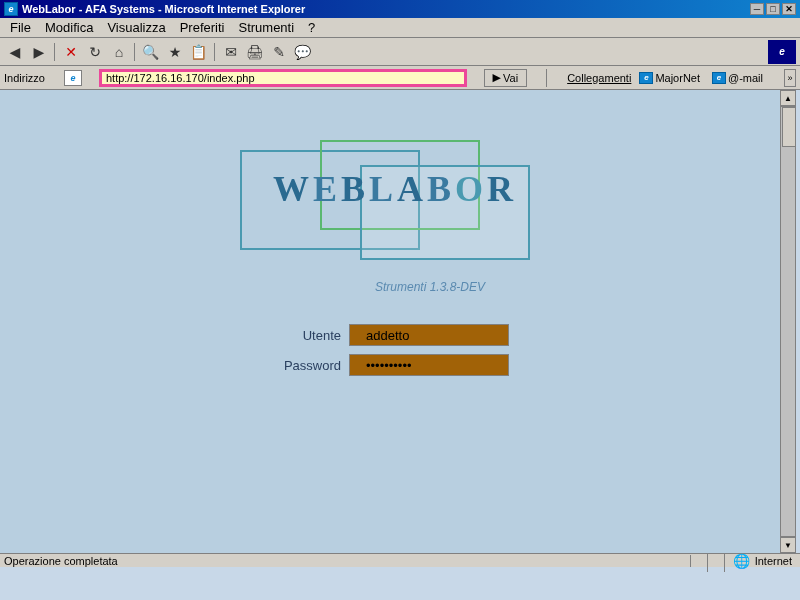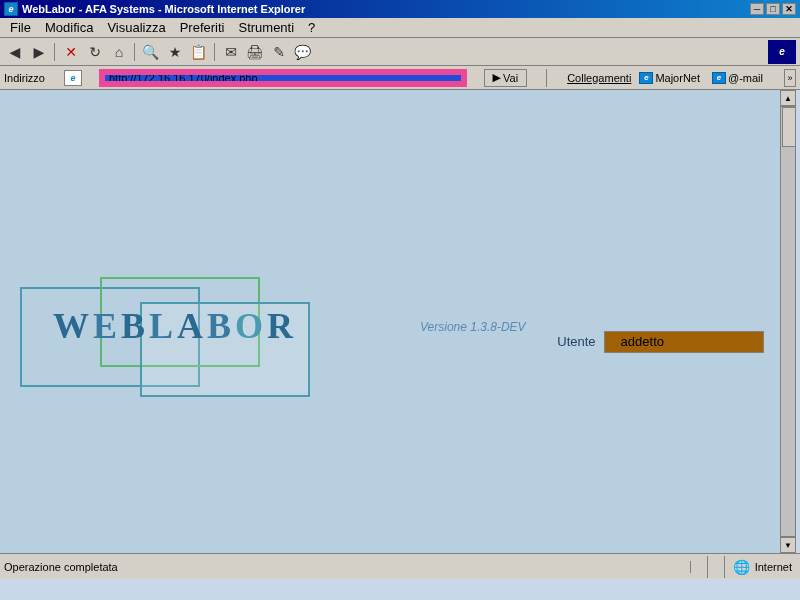--- a/index.html
+++ b/index.html
@@ -85,22 +85,22 @@
     .address-icon-box {
       width: 18px; height: 16px;
       background: white;
       border: 1px solid #808080;
       display: flex; align-items: center; justify-content: center;
       font-size: 9px;
     }
     .address-input {
       flex: 1;
       height: 18px;
-      border: 6px solid #ec4899;
-      background: #1d4ed8;
+      border: 3px solid #ec4899;
+      background: #fef9c3;
       font-size: 11px;
       padding: 0 4px;
       outline: none;
     }
     .address-go {
       padding: 1px 8px;
       height: 18px;
       background: #d4d0c8;
       border: 1px solid #808080;
       font-size: 11px;
@@ -124,21 +124,21 @@
       display: flex; align-items: center; justify-content: center;
       cursor: pointer; font-size: 9px;
     }
 
     
     .main-content {
       background: #b8cfe0;
       width: 780px;
       height: 463px;
       display: flex;
-      flex-direction: row;
+      flex-direction: column;
       align-items: center;
       justify-content: flex-start;
       padding-top: 40px;
       position: relative;
       float: left;
     }
 
     
     .scrollbar {
       width: 16px;
@@ -258,21 +258,21 @@
       cursor: pointer;
       letter-spacing: 2px;
       background: transparent;
       border: none;
       text-transform: capitalize;
     }
 
     
     .status-bar {
       background: #d4d0c8;
-      height: 26px;
+      height: 14px;
       display: flex;
       align-items: center;
       border-top: 1px solid #808080;
       clear: both;
     }
     .status-text {
       flex: 1;
       padding: 0 4px;
       font-size: 11px;
       border-right: 1px solid #808080;
@@ -365,26 +365,30 @@
 
     <div class="logo-container">
       <div class="logo-box logo-box-1"></div>
       <div class="logo-box logo-box-2"></div>
       <div class="logo-box logo-box-3"></div>
       <div class="logo-text">
         <span style="color:#2a6a90;">W</span><span style="color:#3a7aa0;">e</span><span style="color:#2a6a90;">b</span><span style="color:#3a7aa0;">L</span><span style="color:#2a6a90;">a</span><span style="color:#3a7aa0;">b</span><span style="color:#4a9ab0;">o</span><span style="color:#2a6a90;">r</span>
       </div>
     </div>
 
-    <div class="version-text">Versione 1.3.8-DEV</div>
+    <div class="version-text">Strumenti 1.3.8-DEV</div>
 
     <div class="login-form">
       <div class="form-row">
         <label class="form-label">Utente</label>
         <input class="form-input" type="text" value="addetto" style="">
+      </div>
+      <div class="form-row">
+        <label class="form-label">Password</label>
+        <input class="form-input" type="password" value="addetto123" style="">
       </div>
     </div>
 
   </div>
 
   <div class="scrollbar">
     <div class="scroll-btn">▲</div>
     <div class="scroll-track">
       <div class="scroll-thumb"></div>
     </div>

